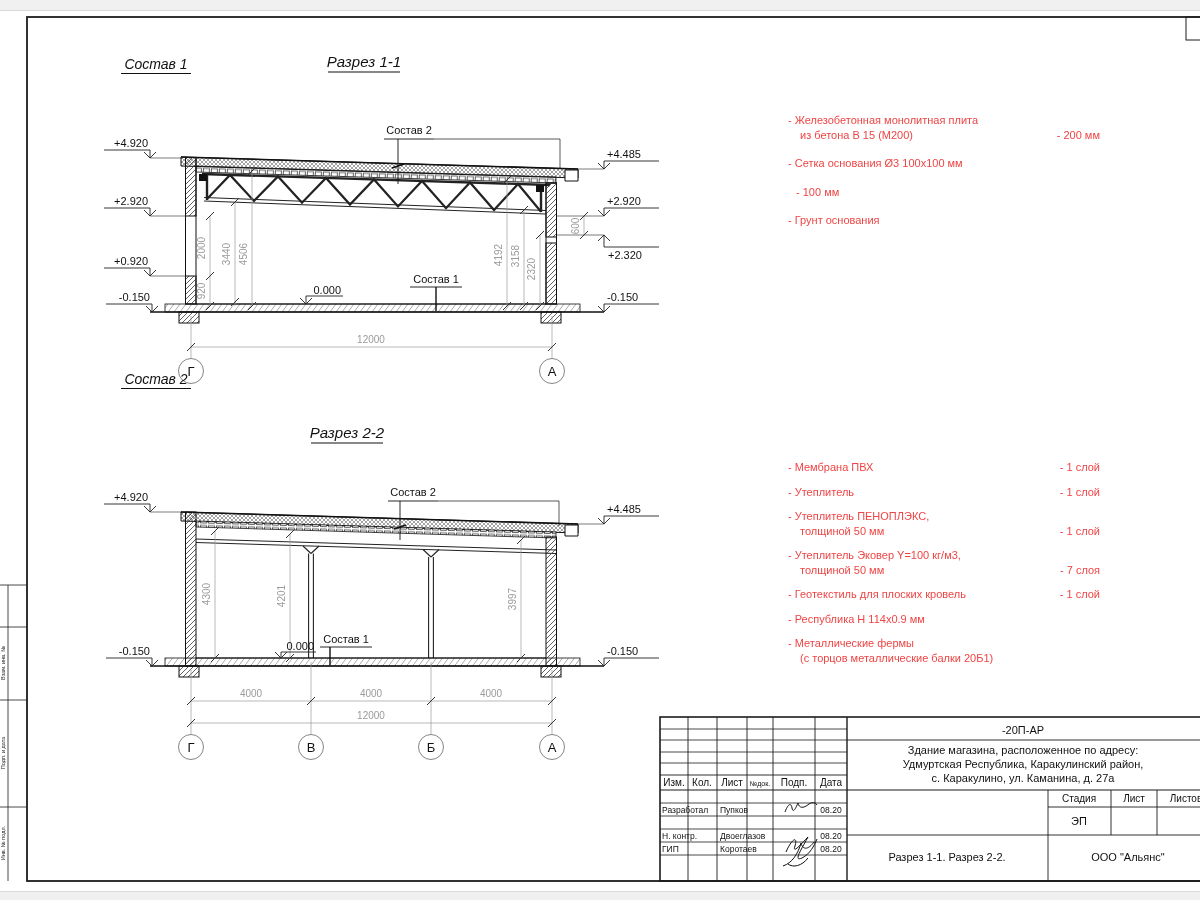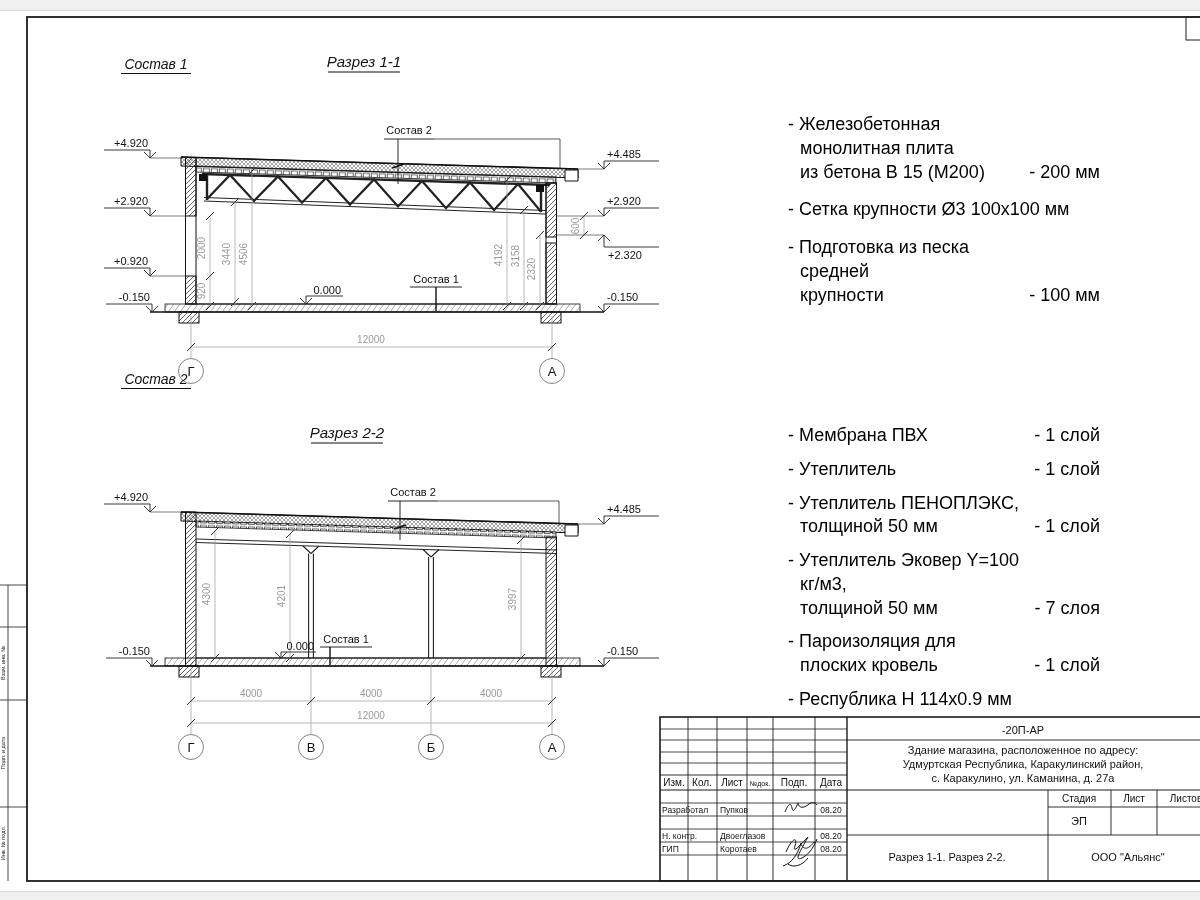--- a/index.html
+++ b/index.html
@@ -17,21 +17,21 @@
   .dim{font-size:10px;fill:#9b9b9b;}
   .axis-letter{font-size:13px;}
   .leader-label{font-size:11px;}
   .tb{font-size:11px;}
   .tb-small{font-size:8.5px;}
   .tb-head{font-size:10px;}
   .side-label{font-size:5.5px;fill:#222;}
   .sostav-title{position:absolute;width:312px;text-align:center;font-size:14px;
     font-style:italic;color:#111;}
   .sostav-title .u{border-bottom:1.2px solid #111;padding:0 3px 1px 3px;}
-  .sostav-list{position:absolute;left:788px;width:312px;color:#000000;font-size:18px;line-height:1.32;}
+  .sostav-list{position:absolute;left:788px;width:312px;color:#ef4444;font-size:11px;line-height:1.32;}
   .itm{display:flex;justify-content:space-between;align-items:flex-end;}
   .list-1 .itm{margin-bottom:14px;}
   .list-2 .itm{margin-bottom:10px;}
   .itm .txt{white-space:pre-line;padding-left:12px;text-indent:-12px;}
   .itm .val{white-space:nowrap;padding-left:8px;}
 </style>
 </head>
 <body>
 
 <div class="paper-edge" id="edge-top"></div>
@@ -380,53 +380,60 @@
 <div class="sostav-title" style="top:56px;">
   <span class="u">Состав 1</span>
 </div>
 <div class="sostav-list list-1" style="top:113px;">
   <div class="itm">
     <span class="txt">- Железобетонная монолитная плита
 из бетона В 15 (М200)</span>
     <span class="val">- 200 мм</span>
   </div>
   <div class="itm">
-    <span class="txt">- Сетка крупности Ø3 100х100 мм</span>
+    <span class="txt">- Сетка основания Ø3 100х100 мм</span>
     <span class="val"></span>
   </div>
   <div class="itm">
-    <span class="txt">- Подготовка из песка средней
-крупности</span>
     <span class="val">- 100 мм</span>
+  </div>
+  <div class="itm">
+    <span class="txt">- Грунт основания</span>
+    <span class="val"></span>
   </div>
 </div>
 
 <div class="sostav-title" style="top:371px;">
   <span class="u">Состав 2</span>
 </div>
-<div class="sostav-list list-2" style="top:424px;">
+<div class="sostav-list list-2" style="top:460px;">
   <div class="itm">
     <span class="txt">- Мембрана ПВХ</span>
     <span class="val">- 1 слой</span>
   </div>
   <div class="itm">
     <span class="txt">- Утеплитель</span>
     <span class="val">- 1 слой</span>
   </div>
   <div class="itm">
     <span class="txt">- Утеплитель ПЕНОПЛЭКС,
 толщиной 50 мм</span>
     <span class="val">- 1 слой</span>
   </div>
   <div class="itm">
     <span class="txt">- Утеплитель Эковер Y=100 кг/м3,
 толщиной 50 мм</span>
     <span class="val">- 7 слоя</span>
   </div>
   <div class="itm">
-    <span class="txt">- Пароизоляция для плоских кровель</span>
+    <span class="txt">- Геотекстиль для плоских кровель</span>
     <span class="val">- 1 слой</span>
   </div>
   <div class="itm">
     <span class="txt">- Республика Н 114х0.9 мм</span>
     <span class="val"></span>
   </div>
+  <div class="itm">
+    <span class="txt">- Металлические фермы
+(с торцов металлические балки 20Б1)</span>
+    <span class="val"></span>
+  </div>
 </div>
 
 </body></html>

